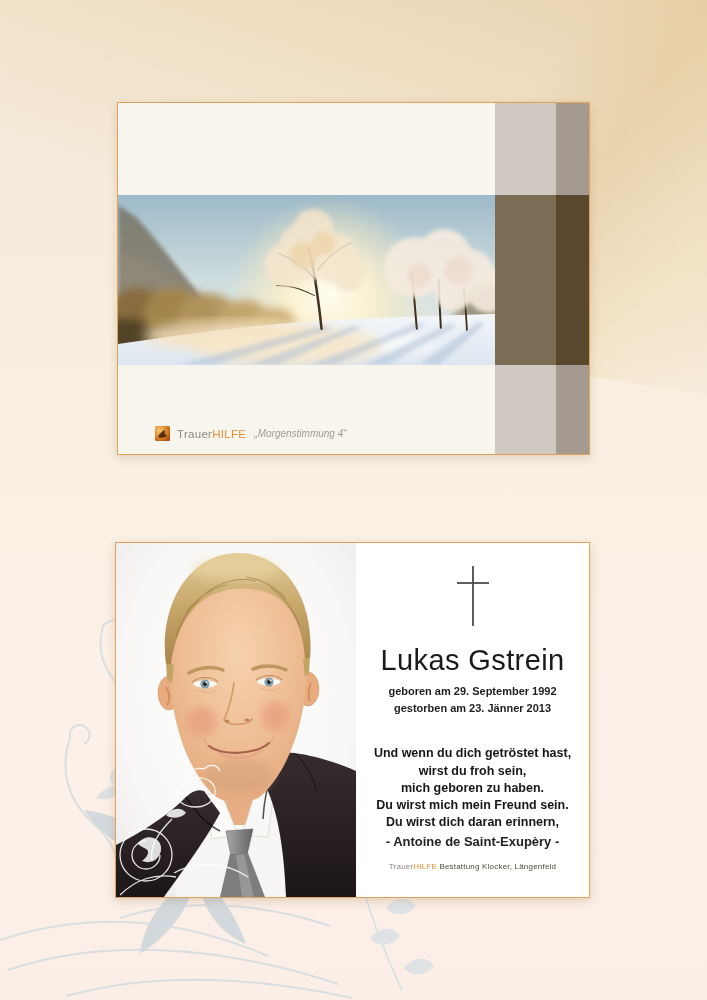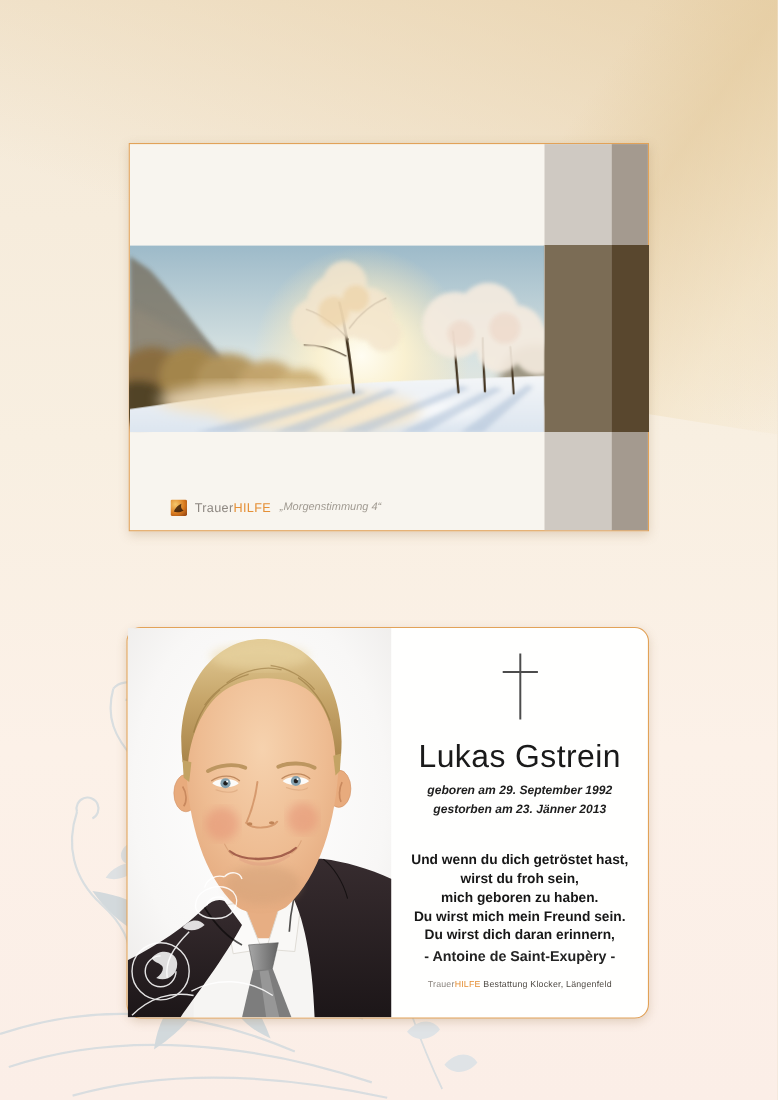--- a/index.html
+++ b/index.html
@@ -13,49 +13,48 @@
   .bg-sweep {
     position:absolute; top:-90px; right:-140px; width:560px; height:460px;
     background:linear-gradient(115deg, rgba(226,198,150,0) 42%, rgba(228,202,156,.55) 56%, rgba(241,223,186,.4) 74%, rgba(226,198,150,0) 92%);
     transform:rotate(9deg); pointer-events:none;
   }
   .flourish { position:absolute; left:0; top:618px; width:490px; height:382px; z-index:1; opacity:.85; }
 
   .card {
     position:absolute; border:1px solid #e2a258; z-index:2;
     box-shadow:0 3px 9px rgba(150,115,70,.25);
-    margin-top:28px;
   }
   
   .top-card { left:117px; top:102px; width:473px; height:353px; background:#f8f5ef; }
   .stripe { position:absolute; }
   .stripe-light-inner { left:377px; top:0; width:61px; height:100%; background:#cfc9c2; }
   .stripe-light-outer { left:438px; top:0; width:33px; height:100%; background:#a49a8f; }
   .photo-band { position:absolute; left:0; top:92px; width:377px; height:170px; overflow:hidden; }
   .photo-band svg { display:block; width:100%; height:100%; }
   .stripe-dark-inner { left:377px; top:92px; width:61px; height:170px; background:#7b6c55; }
   .stripe-dark-outer { left:438px; top:92px; width:33px; height:170px; background:#59472e; }
   .logo-row { position:absolute; left:37px; bottom:13px; display:flex; align-items:center; }
   .logo-icon { width:15px; height:15px; margin-right:7px; flex:0 0 auto; }
   .brand-text { font-size:11.5px; letter-spacing:.3px; white-space:nowrap; }
   .brand-gray { color:#8d8781; }
   .brand-orange { color:#e59037; }
   .motif-label { margin-left:8px; font-size:10px; font-style:italic; color:#a19b92; white-space:nowrap; }
 
   
-  .bottom-card { left:115px; top:542px; width:475px; height:356px; background:#fffffe;border-radius:13px; }
+  .bottom-card { left:115px; top:542px; width:475px; height:356px; background:#fffffe; }
   .portrait { position:absolute; left:0; top:0; width:240px; height:354px; overflow:hidden; }
   .portrait svg { display:block; width:100%; height:100%; }
   .bc-content {
     position:absolute; left:240px; top:0; right:0; bottom:0;
     display:flex; flex-direction:column; align-items:center; text-align:center;
   }
   .cross-wrap { margin-top:22px; height:62px; }
   .deceased-name { margin-top:18px; font-size:29px; font-weight:300; color:#1a1a1a; letter-spacing:.4px; line-height:1.05; }
-  .dates { margin-top:8px; font-size:11px; font-weight:700; color:#1e1e1e; line-height:1.5;font-style:italic; }
+  .dates { margin-top:8px; font-size:11px; font-weight:700; color:#1e1e1e; line-height:1.5; }
   .poem { margin-top:29px; font-size:12.5px; font-weight:700; color:#171717; line-height:1.38; }
   .attribution { margin-top:2px; font-size:13px; font-weight:700; color:#232323; }
   .bc-footer { margin-top:13px; font-size:8px; letter-spacing:.2px; white-space:nowrap; }
   .f-gray { color:#8d8781; }
   .f-orange { color:#e59037; }
   .f-dark { color:#4f4a44; }
 </style>
 </head>
 <body>
 

